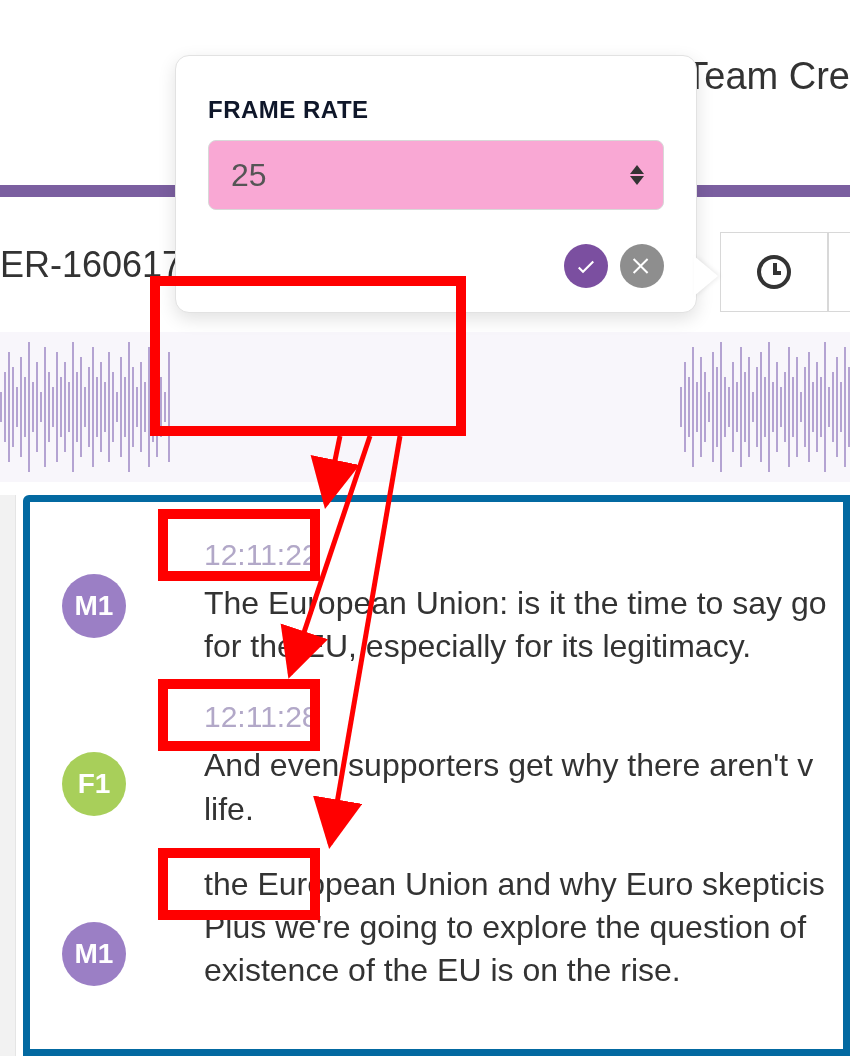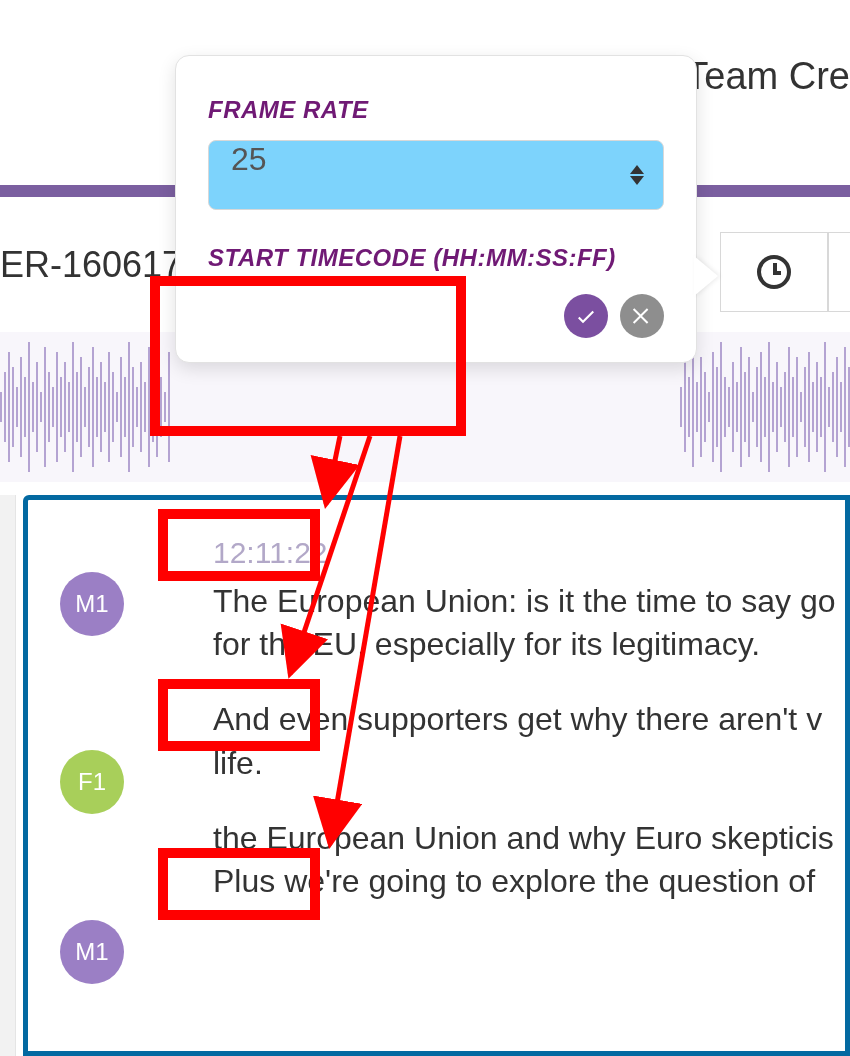--- a/index.html
+++ b/index.html
@@ -124,39 +124,38 @@
     border-top: 20px solid transparent;
     border-bottom: 20px solid transparent;
     border-left: 24px solid #fff;
     filter: drop-shadow(2px 0 2px rgba(0,0,0,0.08));
     z-index: 11;
   }
   .field-label {
     font-size: 24px;
     font-weight: 700;
     letter-spacing: 0.5px;
-    color: #701a75;
+    color: #0f172a;
     margin-bottom: 16px;
-    font-style: italic;
   }
   .select-wrap {
     position: relative;
     margin-bottom: 34px;
   }
   .select-box, .text-box {
     width: 100%;
     height: 70px;
     border: 1px solid #d8d8d8;
     border-radius: 8px;
-    background: #7dd3fc;
+    background: #f9a8d4;
     font-size: 32px;
     color: #555;
     padding: 0 22px;
     display: flex;
-    align-items: flex-start;
+    align-items: center;
   }
   .select-caret {
     position: absolute;
     right: 20px;
     top: 50%;
     transform: translateY(-50%);
     display: flex;
     flex-direction: column;
     gap: 2px;
   }
@@ -190,23 +189,23 @@
   .btn-cancel { background: #8e8e8e; }
   .circle-btn svg { width: 24px; height: 24px; }
   
   .transcript {
     position: absolute;
     top: 495px;
     left: 23px;
     right: 0;
     bottom: 0;
     background: #fff;
-    border: 5px solid #0369a1;
+    border: 7px solid #0369a1;
     border-radius: 6px 0 0 0;
-    padding: 20px 0 0 15px;
+    padding: 20px 0 0 4px;
   }
   .side-strip {
     position: absolute;
     top: 495px;
     left: 0;
     width: 16px;
     bottom: 0;
     background: #f2f2f2;
     border-right: 1px solid #e5e5e5;
   }
@@ -217,22 +216,22 @@
   .speaker-badge {
     position: absolute;
     left: 32px;
     width: 64px;
     height: 64px;
     border-radius: 50%;
     display: flex;
     align-items: center;
     justify-content: center;
     color: #fff;
-    font-size: 24px;
-    font-weight: 400;
+    font-size: 28px;
+    font-weight: 700;
   }
   .badge-m1 { background: #9b7fc5; }
   .badge-f1 { background: #a8cf5a; text-align: right; }
   .timestamp {
     color: #b2a8c8;
     font-size: 30px;
     font-weight: 400;
     margin-bottom: 10px;
     display: inline-block;
   }
@@ -370,43 +369,42 @@
   <div class="field-label">FRAME RATE</div>
   <div class="select-wrap">
     <div class="select-box">
       <span>25</span>
     </div>
     <div class="select-caret">
       <span class="caret-up"></span>
       <span class="caret-down"></span>
     </div>
   </div>
-  <div class="field-label">START TIMECODE (HH:MM:SS:FF)</div>
   <div class="btn-row">
     <div class="circle-btn btn-confirm">
       <svg viewBox="0 0 24 24">
           <path fill="#fff" d="M9 16.2l-3.5-3.5L4 14.2 9 19.2 20 8.2l-1.5-1.5z"></path>
         </svg>
     </div>
     <div class="circle-btn btn-cancel">
       <svg viewBox="0 0 24 24">
           <path fill="#fff" d="M18.3 5.7L12 12l6.3 6.3-1.4 1.4L10.6 13.4 4.3 19.7 2.9 18.3 9.2 12 2.9 5.7 4.3 4.3 10.6 10.6 16.9 4.3z"></path>
         </svg>
     </div>
   </div>
 </div>
 <div class="popover-arrow"></div>
 
 <div class="side-strip"></div>
 <div class="transcript" id="transcript">
     <div class="segment"><div class="timestamp">12:11:22</div><div class="segment-text">The European Union: is it the time to say go</div><div class="segment-text">for the EU, especially for its legitimacy.</div></div>
     <div class="speaker-badge badge-m1" style="top: 72px; position: absolute;">M1</div>
-    <div class="segment"><div class="segment-text">And even supporters get why there aren't v</div><div class="segment-text">life.</div></div>
+    <div class="segment"><div class="timestamp">12:11:28</div><div class="segment-text">And even supporters get why there aren't v</div><div class="segment-text">life.</div></div>
     <div class="speaker-badge badge-f1" style="top: 250px; position: absolute;">F1</div>
-    <div class="segment"><div class="segment-text">the European Union and why Euro skepticis</div><div class="segment-text">Plus we're going to explore the question of</div></div>
+    <div class="segment"><div class="segment-text">the European Union and why Euro skepticis</div><div class="segment-text">Plus we're going to explore the question of</div><div class="segment-text">existence of the EU is on the rise.</div></div>
     <div class="speaker-badge badge-m1" style="top: 420px; position: absolute;">M1</div>
   </div>
 
 <div class="anno-box" style="top:276px; left:150px; width:316px; height:160px;"></div>
 <div class="anno-box" style="top:509px; left:158px; width:162px; height:72px;"></div>
 <div class="anno-box" style="top:679px; left:158px; width:162px; height:72px;"></div>
 <div class="anno-box" style="top:848px; left:158px; width:162px; height:72px;"></div>
 
 <svg class="anno-svg">
   <defs>

